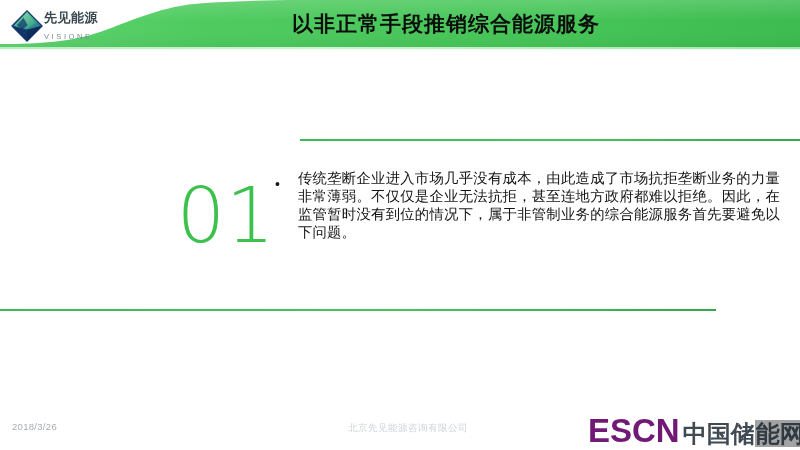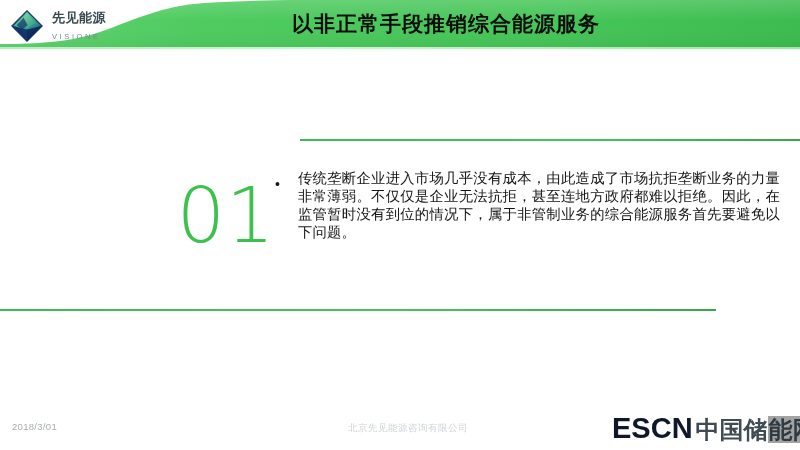--- a/index.html
+++ b/index.html
@@ -44,21 +44,21 @@
     box-sizing: border-box;
     white-space: nowrap;
   }
 
   
   .logo-block {
     position: absolute;
     left: 10px; top: 9px;
     display: flex;
     align-items: center;
-    gap: 8px;
+    gap: 0;
     z-index: 5;
   }
   .logo-mark {
     width: 34px; height: 34px;
     flex: 0 0 auto;
   }
   .logo-text {
     display: flex;
     flex-direction: column;
     justify-content: center;
@@ -157,26 +157,25 @@
   
   .watermark {
     position: absolute;
     left: 588px; top: 412px;
     display: flex;
     align-items: baseline;
     white-space: nowrap;
   }
   .wm-escn {
     position: relative;
-    font-size: 29px;
-    font-weight: bold;
-    color: #0f172a;
+    font-size: 33px;
+    font-weight: bold;
+    color: #701a75;
     letter-spacing: 0px;
     font-family: "Liberation Sans", sans-serif;
-    margin-left: 24px;
   }
   .wm-accent {
     position: absolute;
     left: 30px; top: -1px;
     width: 13px; height: 8px;
     overflow: hidden;
   }
   .wm-cn {
     font-size: 24px;
     font-weight: bold;
@@ -264,21 +263,21 @@
 
   <div class="big-number">01</div>
 
   <div class="body-block">
     <div class="body-row">
       <div class="bullet">•</div>
       <div class="body-text">传统垄断企业进入市场几乎没有成本，由此造成了市场抗拒垄断业务的力量非常薄弱。不仅仅是企业无法抗拒，甚至连地方政府都难以拒绝。因此，在监管暂时没有到位的情况下，属于非管制业务的综合能源服务首先要避免以下问题。</div>
     </div>
   </div>
 
-  <div class="footer-date">2018/3/01</div>
+  <div class="footer-date">2018/3/26</div>
   <div class="footer-company">北京先见能源咨询有限公司</div>
 
   <div class="watermark">
     <span class="wm-escn">
       <span>ESCN</span>
       <span class="wm-accent">
         
       </span>
     </span>
     <span class="wm-cn">

